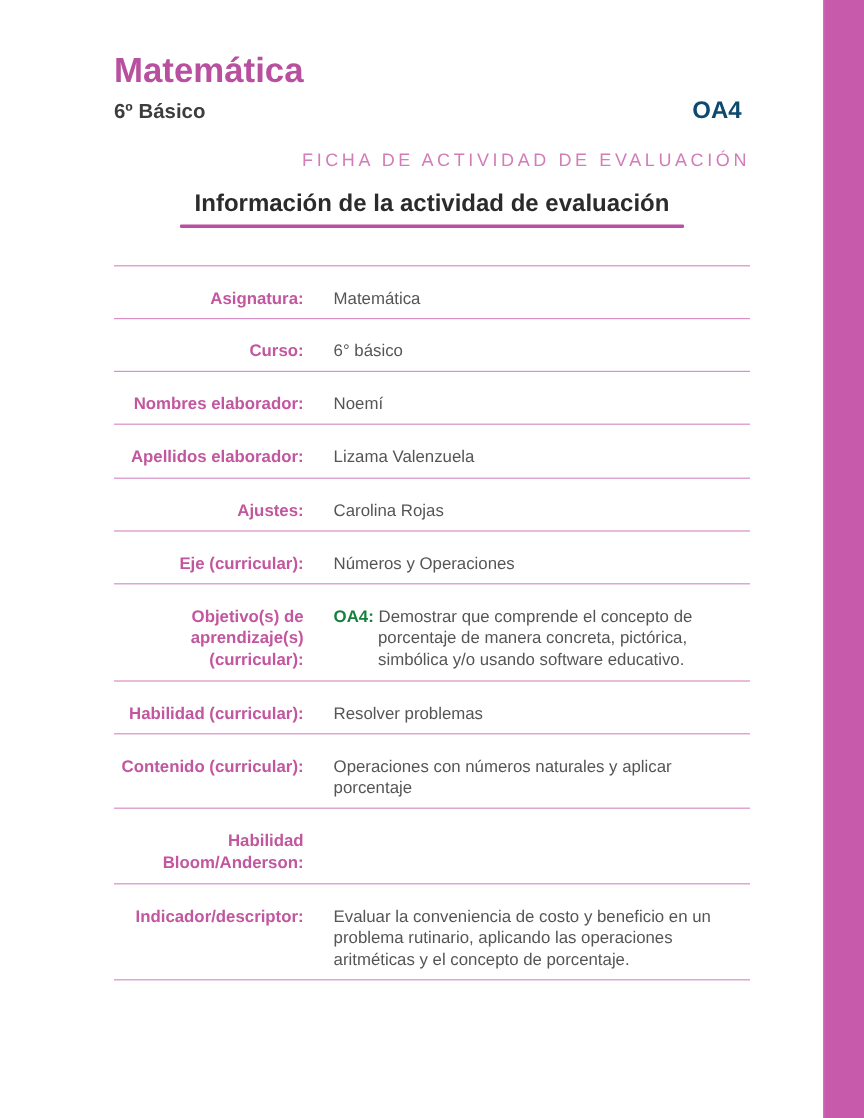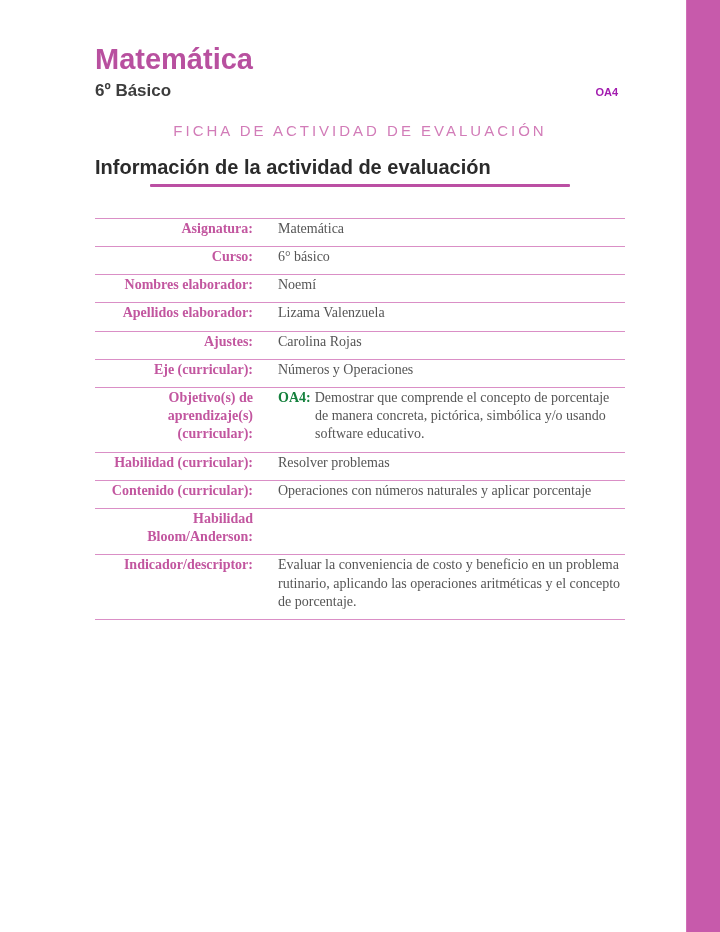--- a/index.html
+++ b/index.html
@@ -35,57 +35,56 @@
     align-items: baseline;
     margin-top: 5px;
     padding-right: 7px;
   }
   .grade {
     font-size: 17px;
     font-weight: bold;
     color: #3d3d3d;
   }
   .oa-badge {
-    font-size: 11px;
+    font-size: 20px;
     font-weight: bold;
-    color: #a21caf;
+    color: #0c4a6e;
   }
   .banner {
     margin-top: 21px;
-    text-align: center;
+    text-align: right;
     font-size: 15px;
     letter-spacing: 3px;
     color: #d27cb8;
   }
   .section-title {
     margin-top: 17px;
-    text-align: left;
+    text-align: center;
     font-size: 20px;
     font-weight: bold;
     color: #2b2b2b;
   }
   .title-underline {
     width: 420px;
     height: 3px;
     background: #bb4fa3;
     margin: 5px auto 0 auto;
     border-radius: 1px;
   }
   .info-table {
     margin-top: 31px;
     width: 530px;
   }
   .row {
     display: grid;
     grid-template-columns: 158px 1fr;
     column-gap: 25px;
     border-top: 1px solid #da8fc6;
-    padding: 1px 0 8px 0;
+    padding: 17px 0 8px 0;
     align-items: start;
-    font-family: Liberation Serif, serif;
   }
   .row:last-child { border-bottom: 1px solid #da8fc6; }
   .row-label {
     text-align: right;
     font-size: 14px;
     font-weight: bold;
     color: #c2569f;
     line-height: 1.3;
   }
   .row-value {

